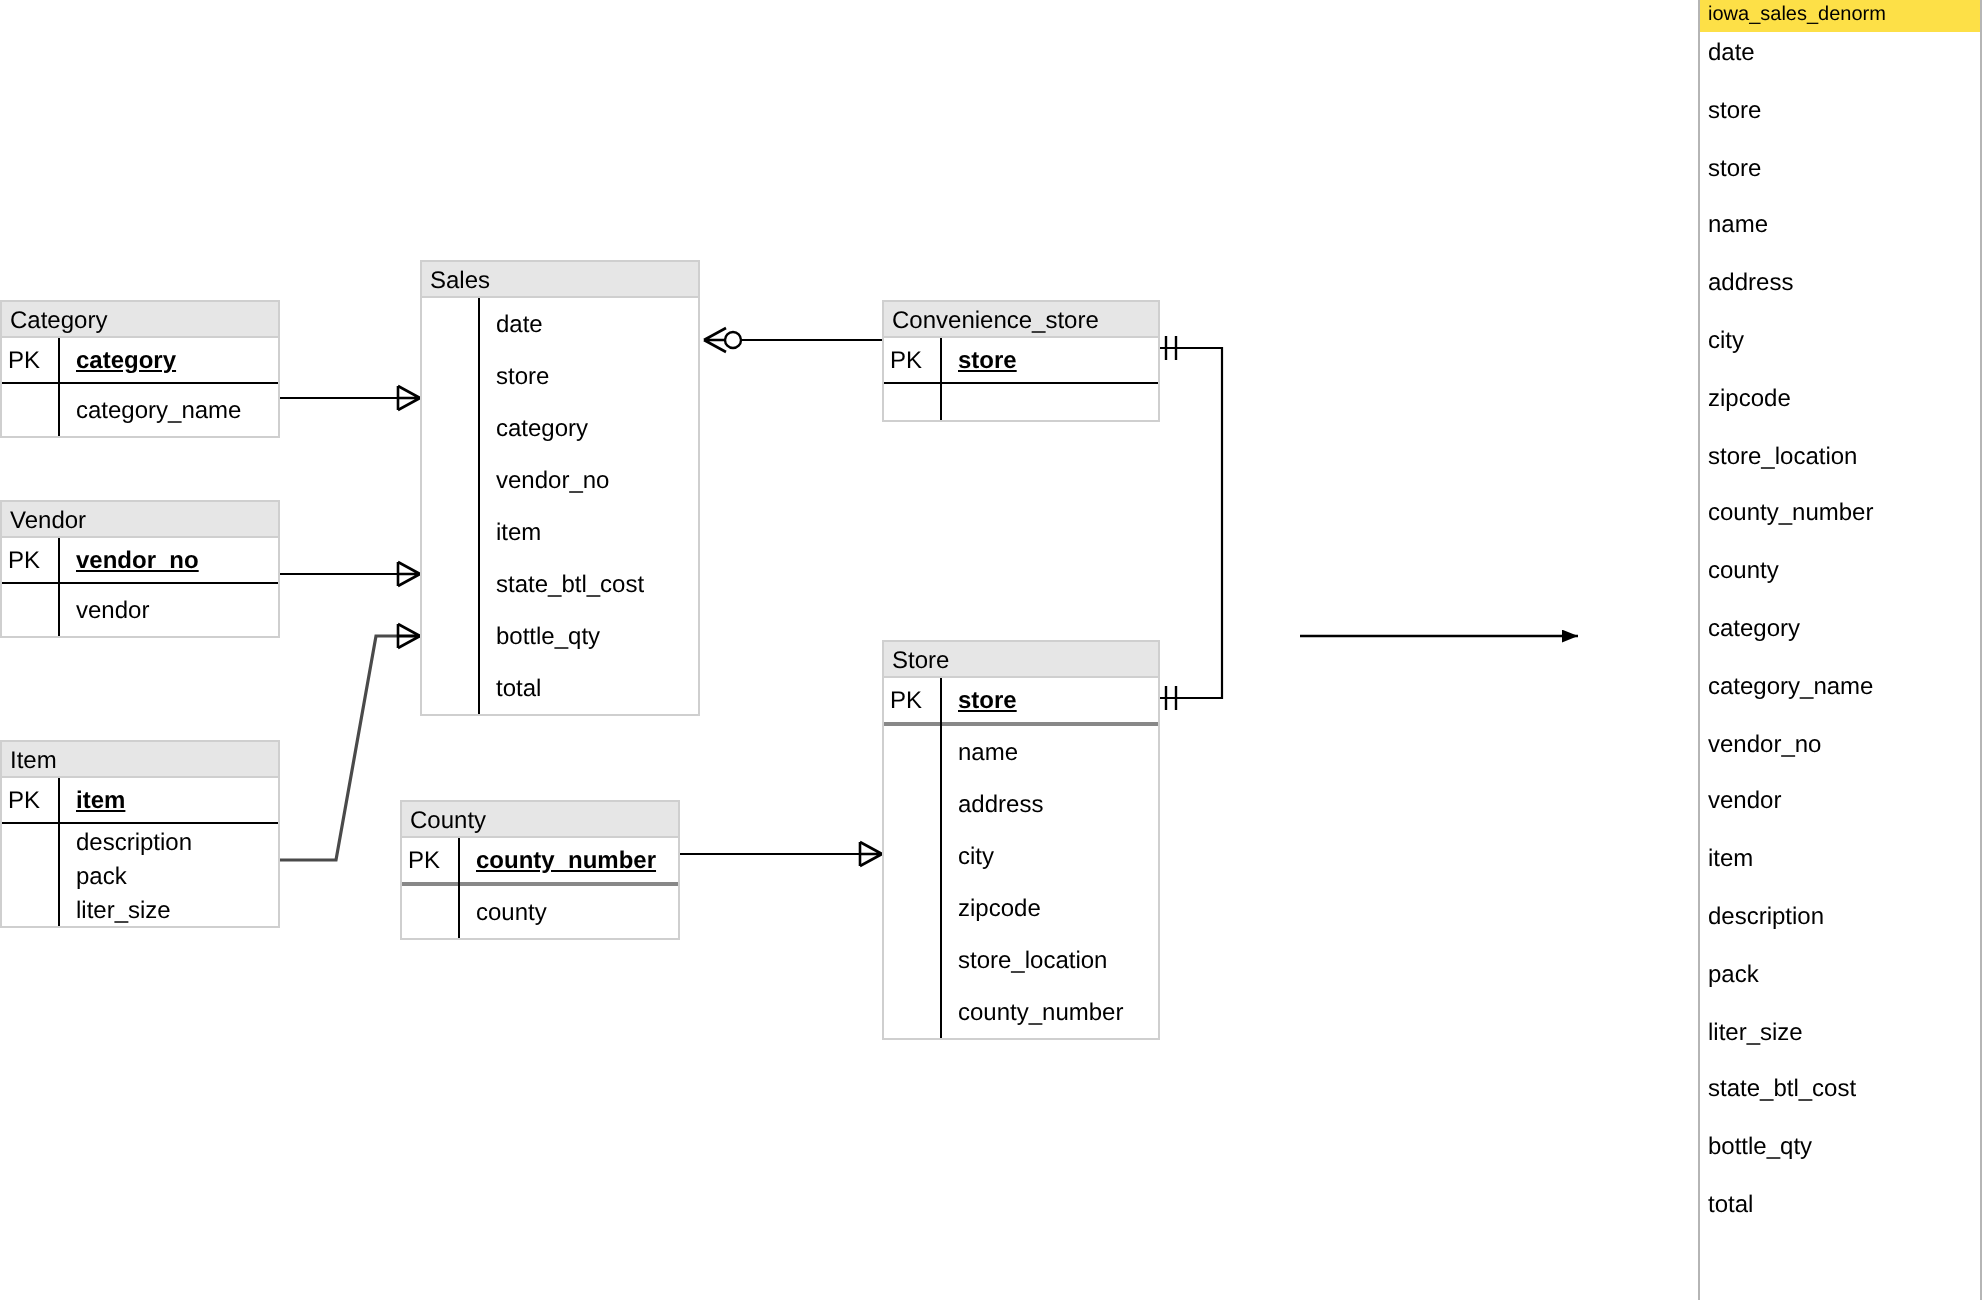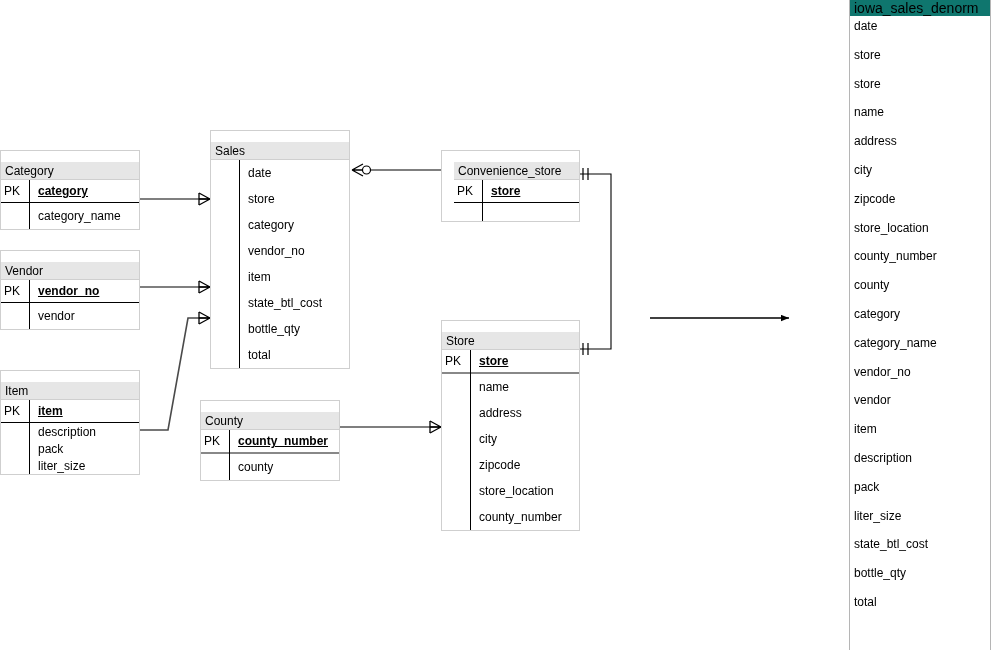--- a/index.html
+++ b/index.html
@@ -42,21 +42,20 @@
   }
   .entity-title {
     box-sizing: border-box;
     height: 18px;
     background: #e6e6e6;
     border-bottom: 1px solid #cfcfcf;
     padding: 3px 0 0 4px;
     font-size: 12px;
     color: #000;
     white-space: nowrap;
-    margin-top: 11px;
   }
   .entity-body {
     position: relative;
   }
   
   .entity-body::before {
     content: "";
     position: absolute;
     left: 28px;
     top: 0;
@@ -119,23 +118,23 @@
     height: 650px;
     box-sizing: border-box;
     border-left: 1px solid #b5b5b5;
     border-right: 1px solid #b5b5b5;
     background: #ffffff;
     overflow: hidden;
   }
   #denorm-panel .panel-title {
     box-sizing: border-box;
     height: 16px;
-    background: #0f766e;
+    background: #fde047;
     padding-left: 4px;
-    font-size: 14px;
+    font-size: 10px;
     line-height: 16px;
     white-space: nowrap;
   }
   #denorm-panel .panel-list {
     padding: 0;
     margin: 0;
     list-style: none;
   }
   #denorm-panel .panel-item {
     box-sizing: border-box;
@@ -297,21 +296,21 @@
             <span class="keycol">PK</span>
             <span class="namecol">county_number</span>
           </div>
           <div class="pk-sep thick"></div>
           <div class="row attr">
             <span class="keycol"></span>
             <span class="namecol">county</span>
           </div>
         </div>
       </div>
-      <div class="entity" style="left: 441px; top: 150px; width: 139px; padding-left: 12px;">
+      <div class="entity" style="left: 441px; top: 150px; width: 139px;">
         <div class="entity-title">Convenience_store</div>
         <div class="entity-body">
           <div class="row pk">
             <span class="keycol">PK</span>
             <span class="namecol">store</span>
           </div>
           <div class="pk-sep"></div>
           <div class="row attr empty">
             <span class="keycol"></span>
             <span class="namecol"></span>

